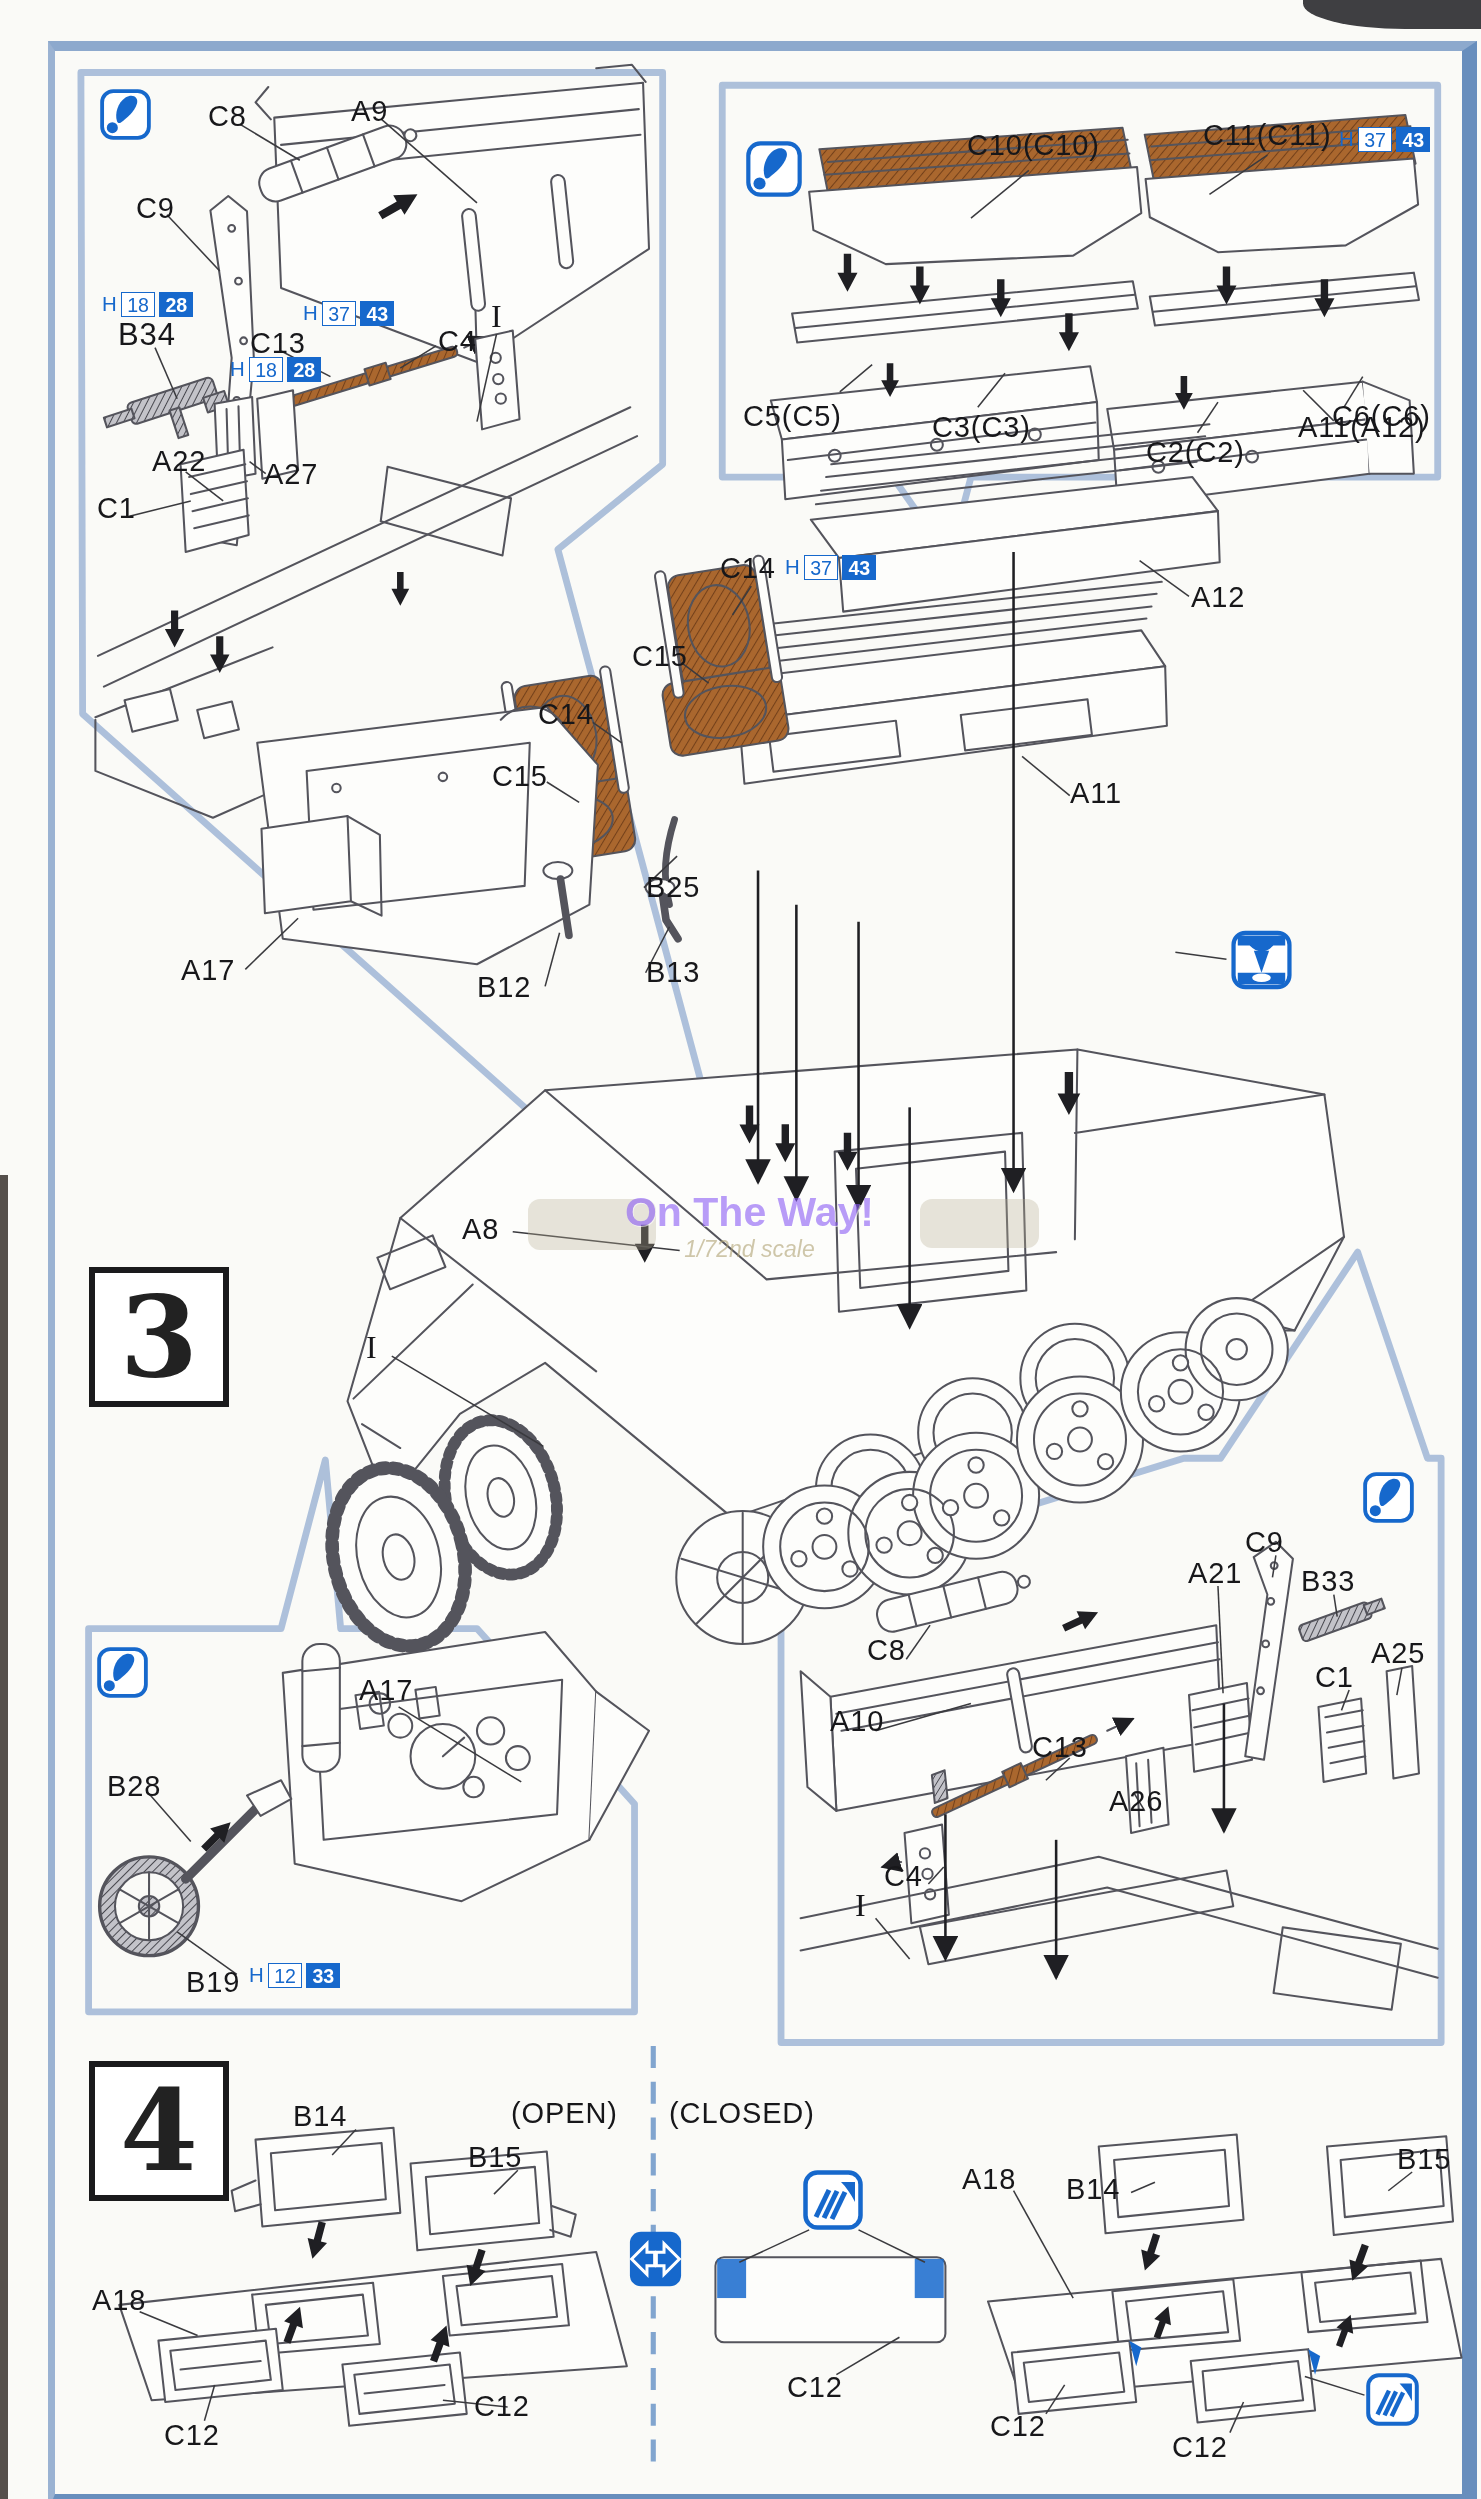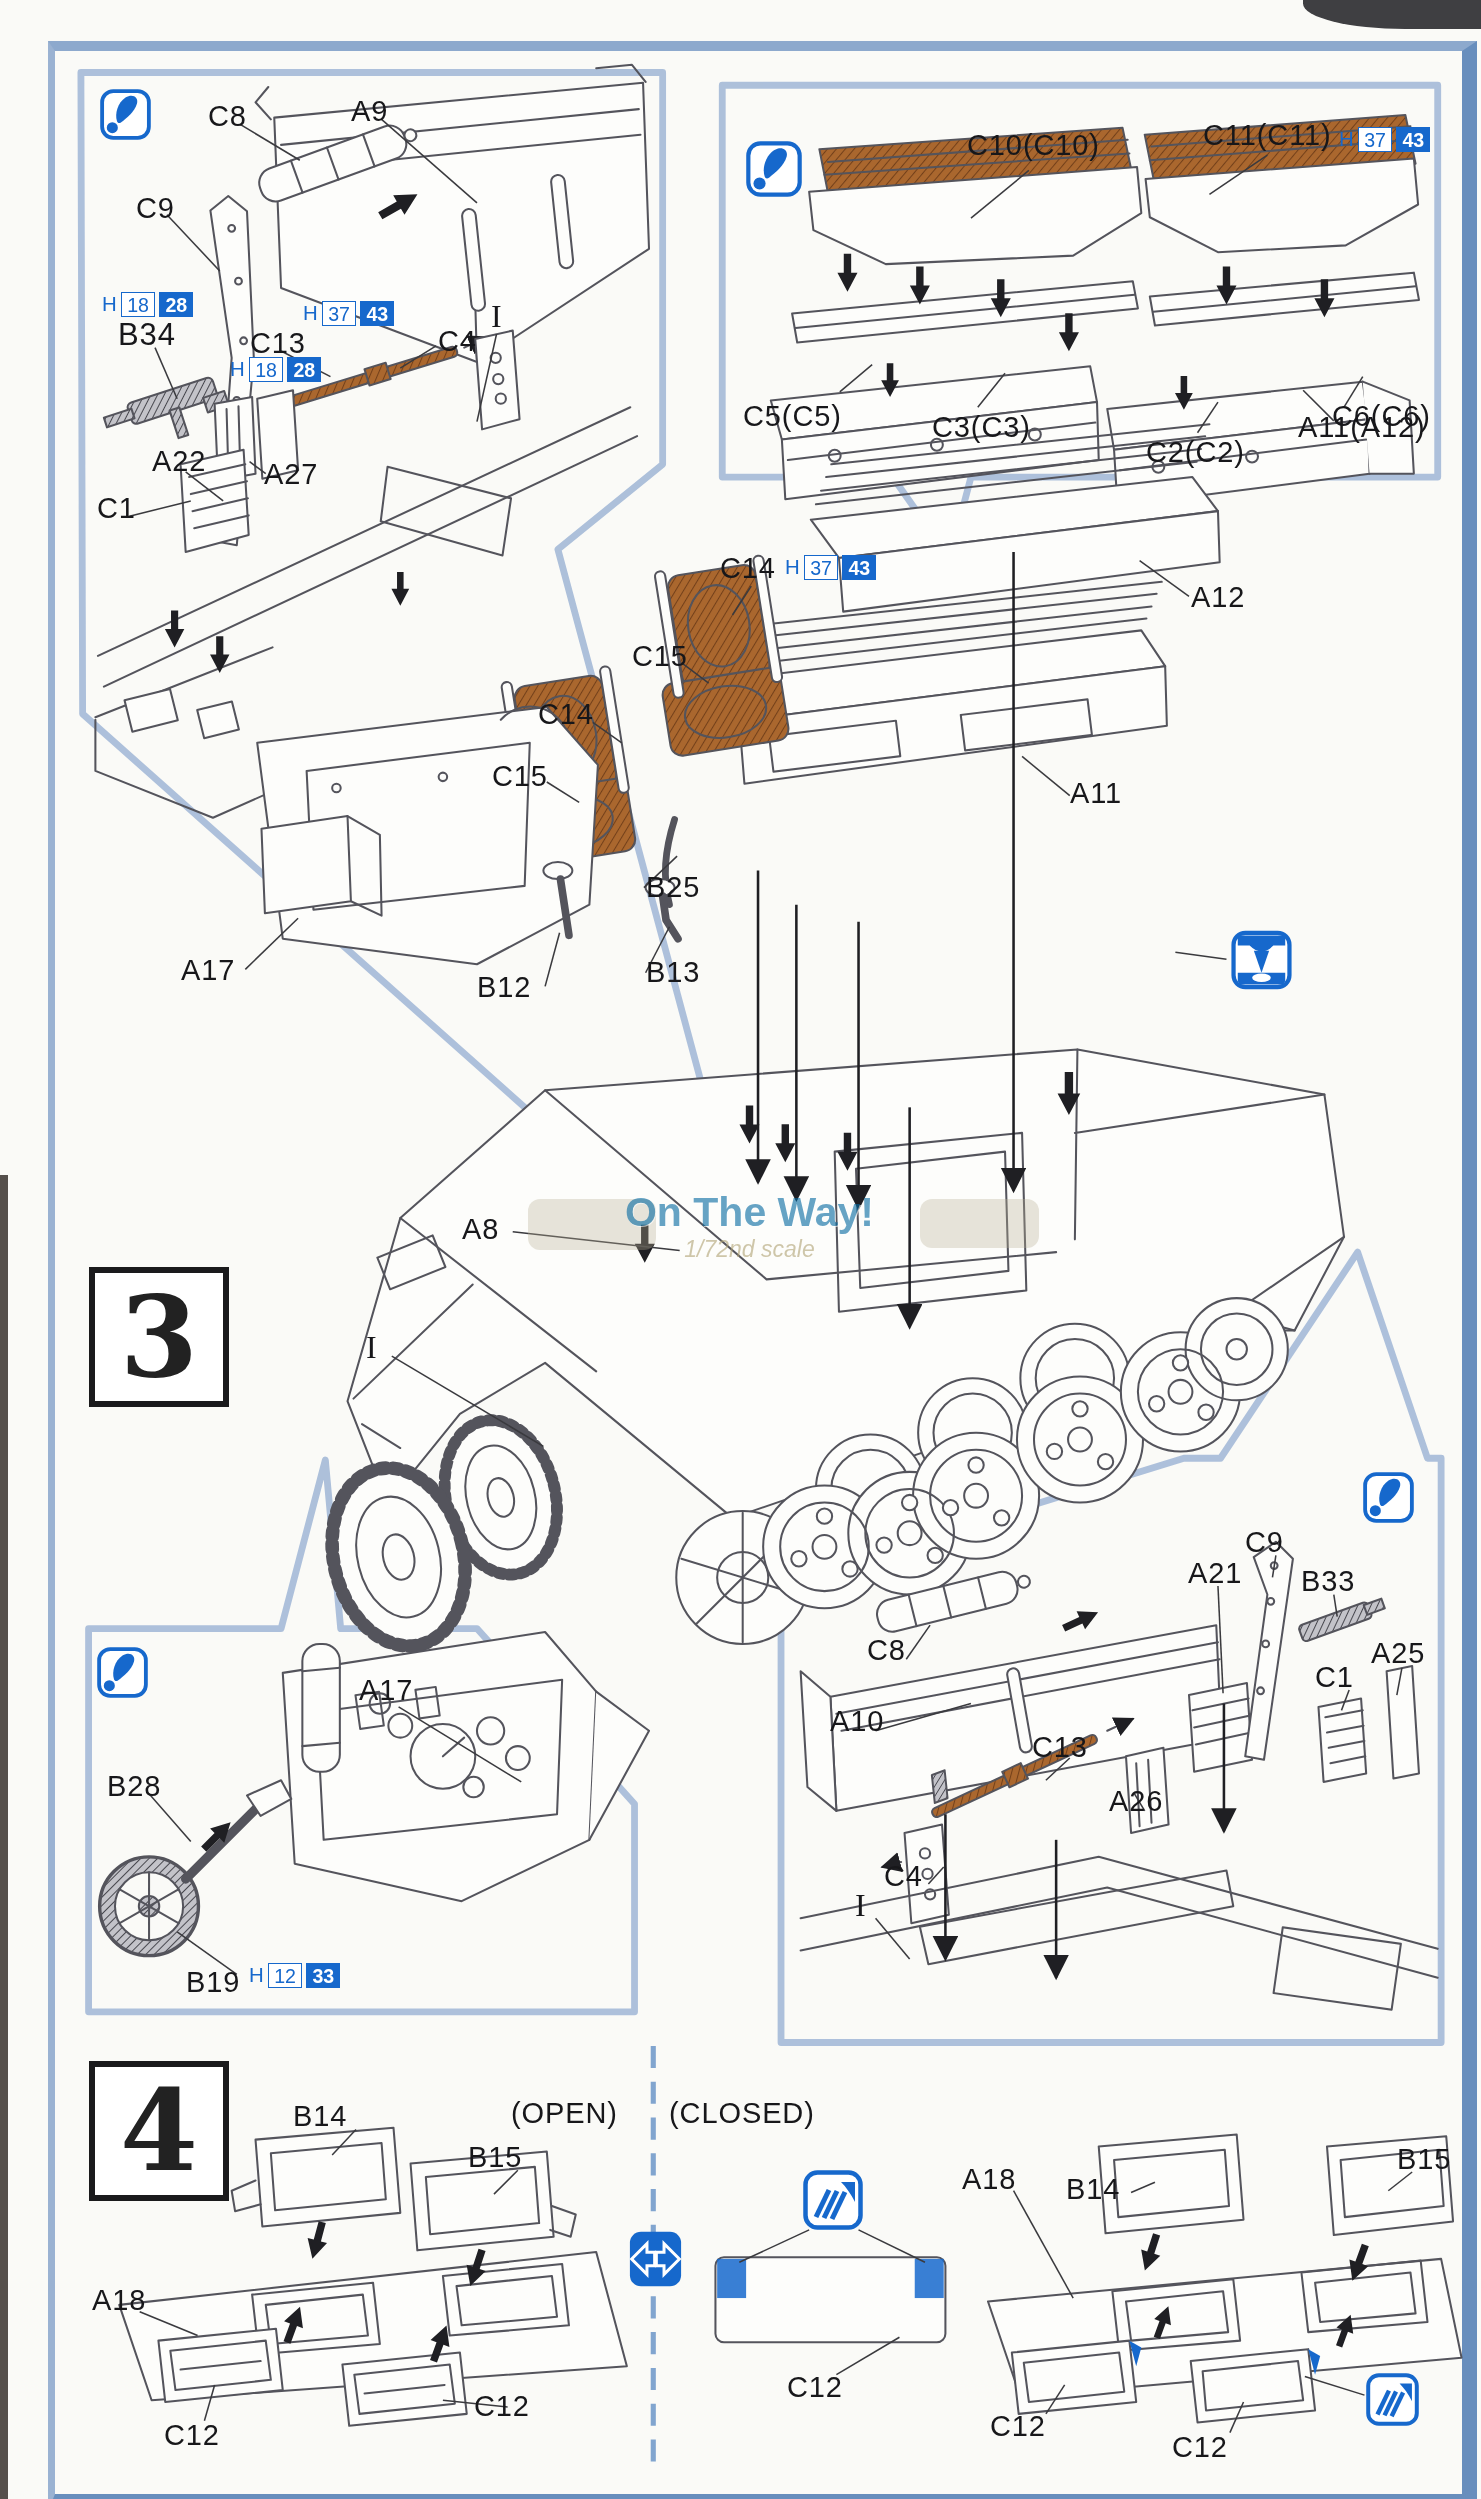--- a/index.html
+++ b/index.html
@@ -26,21 +26,21 @@
   .chip .cb{background:#1668cc;border:1.7px solid #1668cc;color:#fff;font-size:19.6px;font-weight:bold;
             padding:0.9px 5.1px;line-height:22px;}
   
   .stepbox{position:absolute;width:128px;height:128px;border:6px solid #1a1a1c;background:#fff;
            display:flex;align-items:center;justify-content:center;z-index:5;}
   .stepbox span{font-family:"DejaVu Serif","Liberation Serif",serif;font-weight:bold;font-size:112px;
                 color:#222;line-height:1;}
   .icon{position:absolute;z-index:6;}
   
   .wm{position:absolute;left:511px;top:1189px;width:477px;text-align:center;z-index:4;opacity:.6;}
-  .wm .t1{font-size:41px;font-weight:bold;color:#0369a1;text-shadow:0.9px 0.9px 0 #fff;text-align:center;}
+  .wm .t1{font-size:41px;font-weight:bold;color:#8b5cf6;text-shadow:0.9px 0.9px 0 #fff;text-align:center;}
   .wm .t2{font-size:23px;font-style:italic;color:#b0a273;margin-top:0;}
   .wm-blob{position:absolute;background:#b9b194;opacity:.33;border-radius:12px;z-index:3;}
 </style>
 </head>
 <body>
 
 <div id="sheet">
   <div class="edge-strip"></div>
   <div class="corner-curl"></div>
   <div class="frame"></div>

